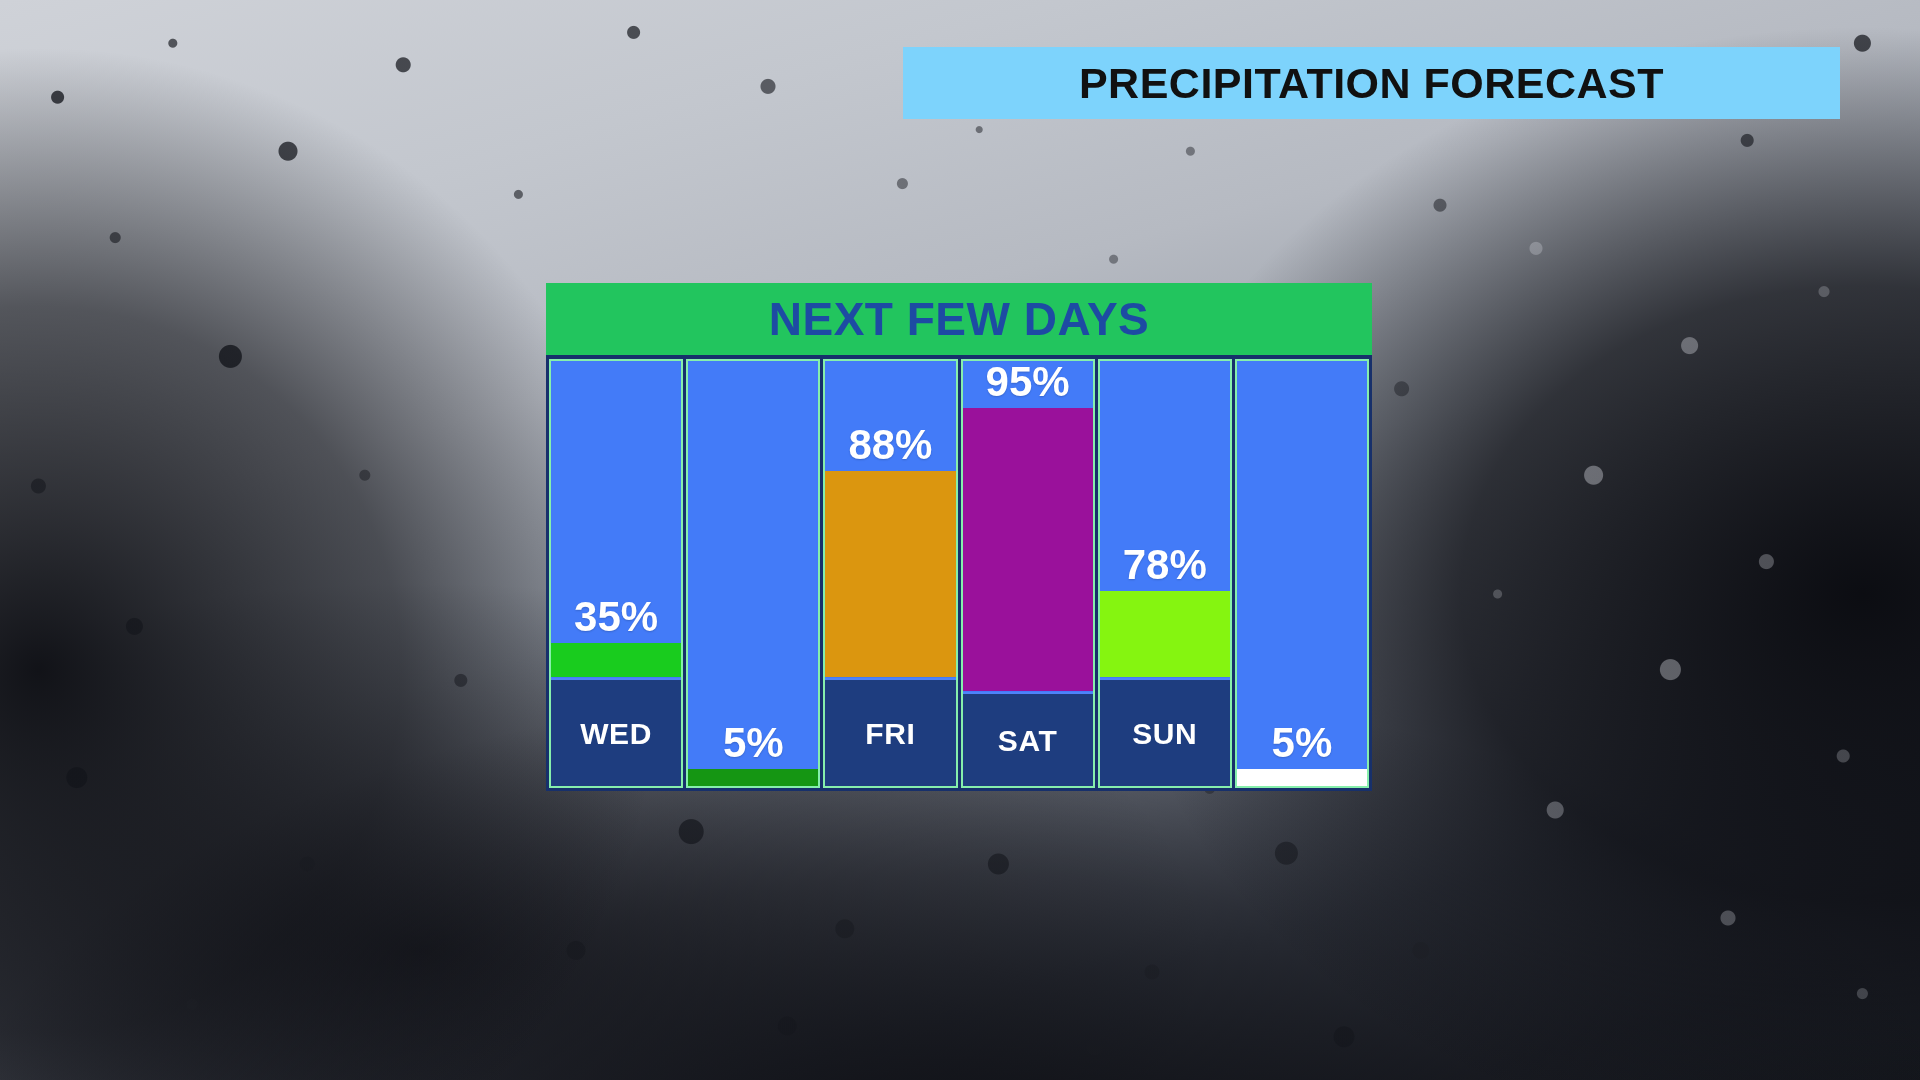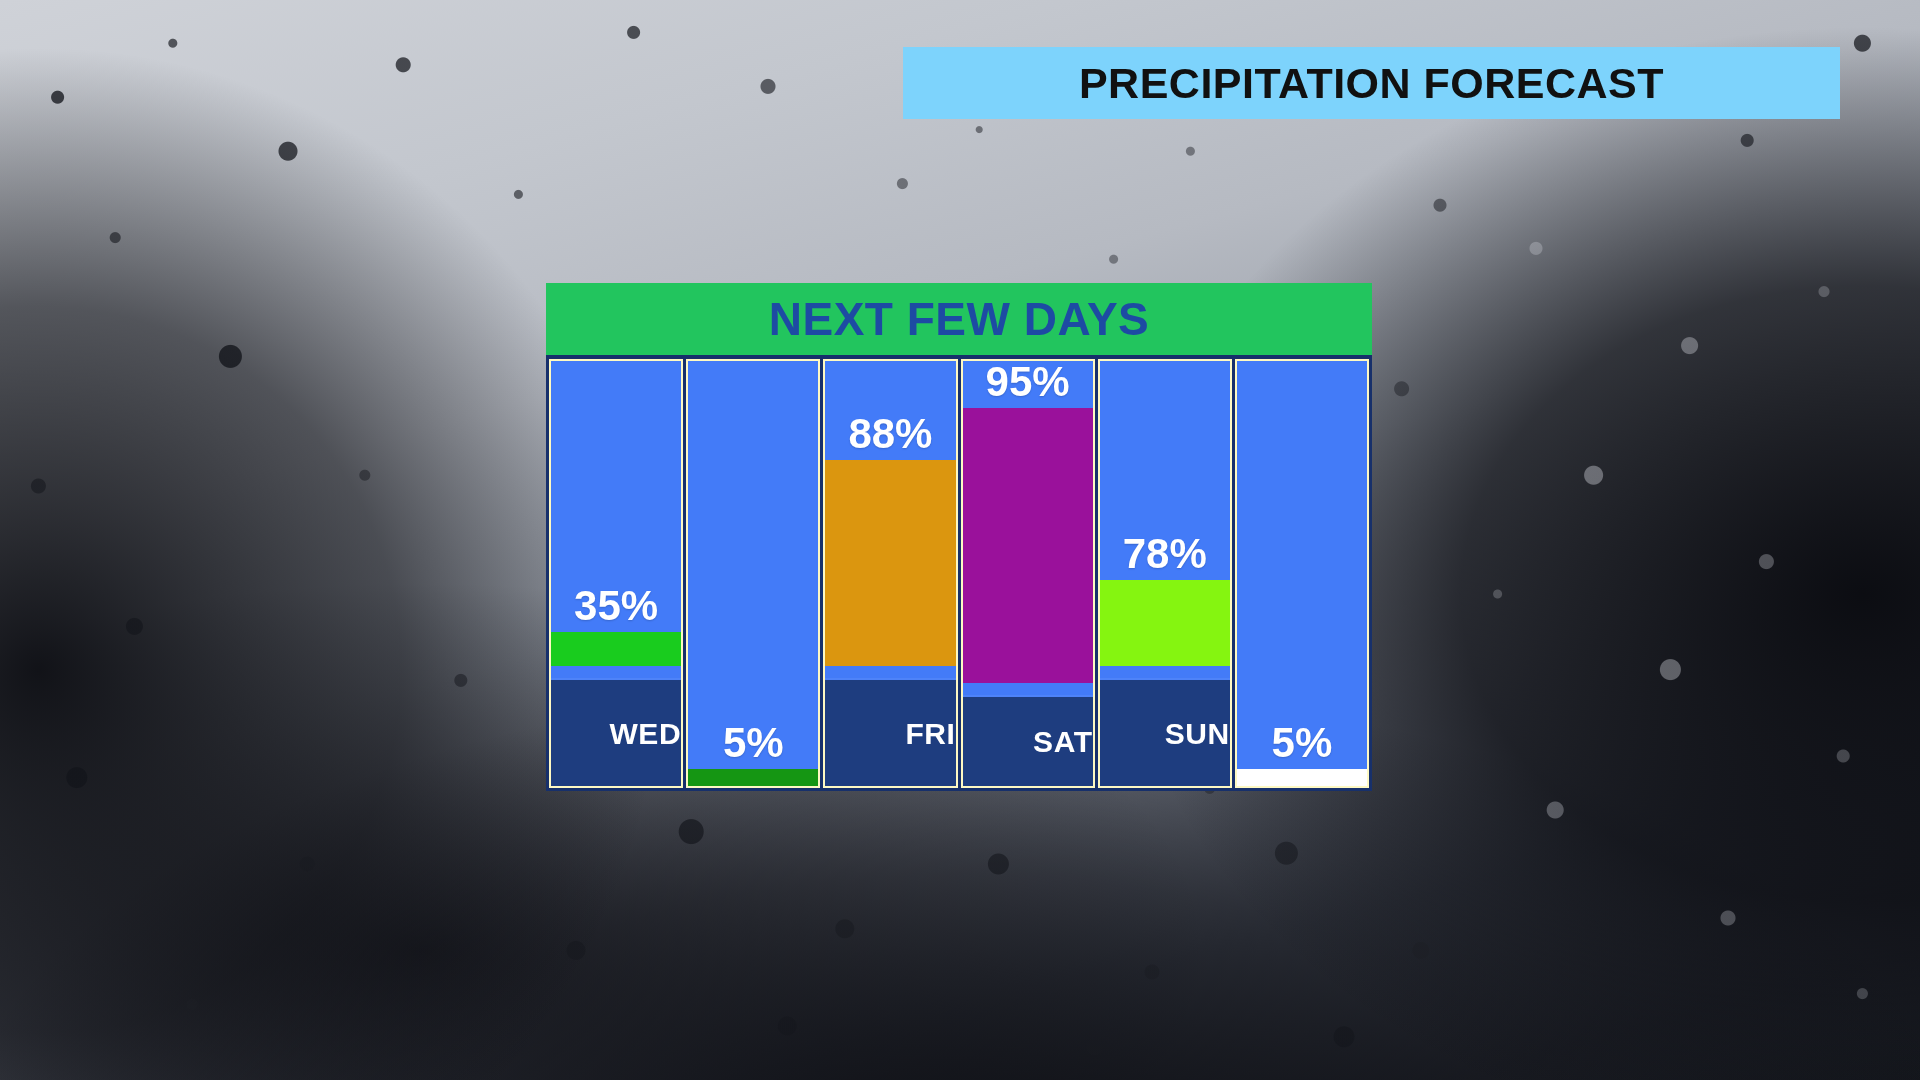--- a/index.html
+++ b/index.html
@@ -124,21 +124,21 @@
     position:relative; height:436px;
     background:#17306b;
     display:flex; gap:3px;
     padding:4px 3px 3px 3px;
   }
 
   .day-col {
     flex:1 1 0;
     position:relative;
     background:#437bf8;
-    border:2px solid #fef9c3;
+    border:2px solid #86efac;
     display:flex; flex-direction:column; justify-content:flex-end;
     overflow:hidden;
   }
 
   .pct-label {
     position:relative; z-index:3;
     text-align:center;
     color:#ffffff;
     font-size:42px; font-weight:bold;
     line-height:1;
@@ -150,22 +150,22 @@
     position:relative; z-index:2;
     width:100%;
   }
 
   .day-footer {
     position:relative; z-index:2;
     height:110px;
     background:#1e3d7f;
     border:2px solid #4e83f9;
     border-bottom:none;
-    display:flex; align-items:center; justify-content:flex-end;
-    margin:12px -2px -2px -2px;
+    display:flex; align-items:center; justify-content:center;
+    margin:1px -2px -2px -2px;
   }
   .day-label {
     color:#ffffff; font-size:30px; font-weight:bold; letter-spacing:0.6px;
   }
 </style>
 </head>
 <body>
 
 <div id="stage">
 

